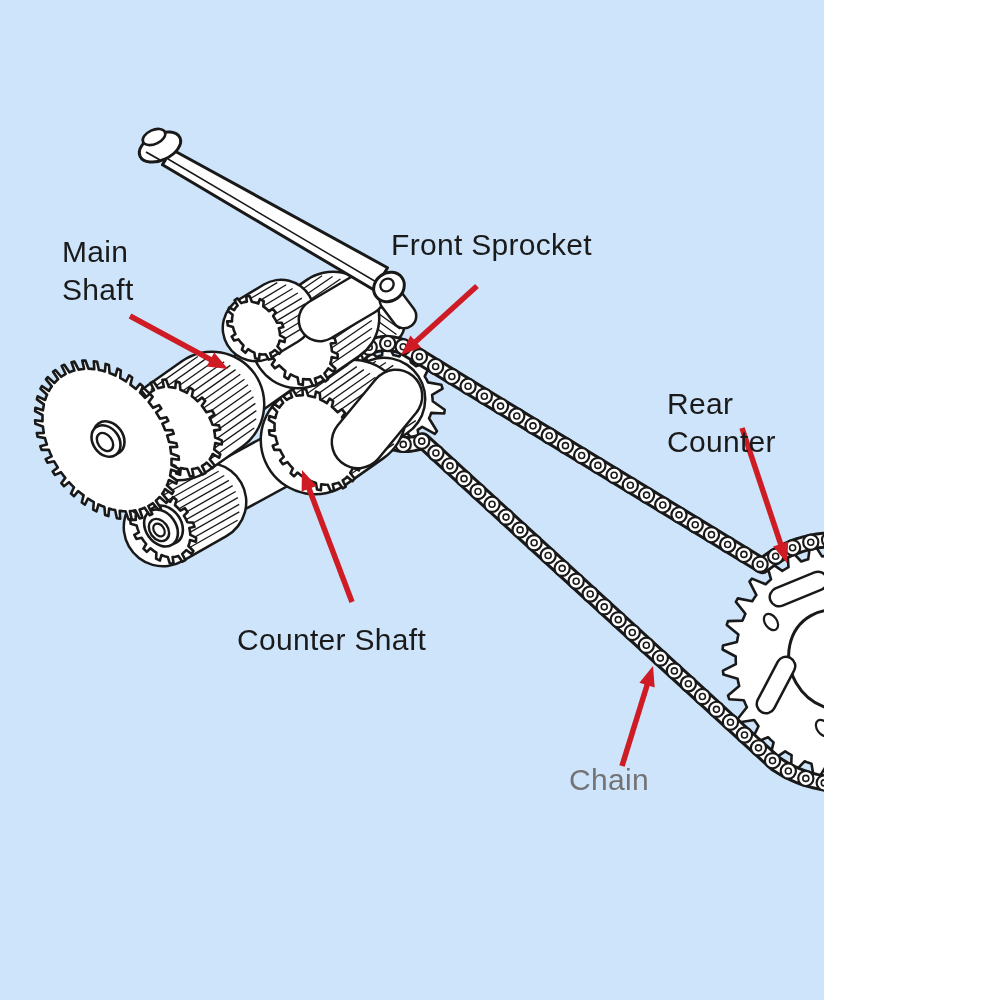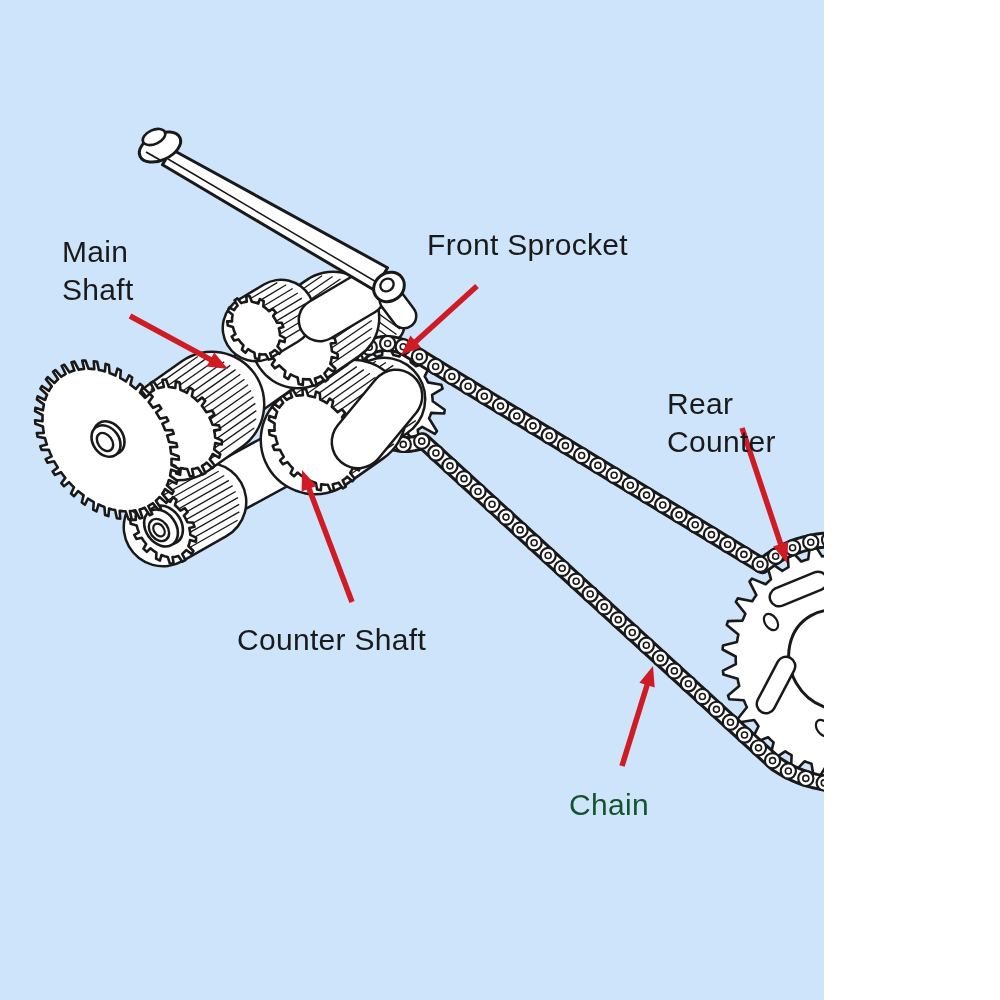--- a/index.html
+++ b/index.html
@@ -369,20 +369,20 @@
       </g>
       <g>
         <line x1="622" y1="766" x2="648.2624196621747" y2="681.2825172187912" stroke="#ce1b24" stroke-width="5.5"></line>
         <polygon points="653,666 654.7,687.5 639.4,682.7" fill="#ce1b24"></polygon>
       </g>
     </svg>
 
   <div class="label" style="left: 62px; top: 233px; color: rgb(26, 26, 26);">Main
 Shaft</div>
 
-  <div class="label" style="left: 391px; top: 226px; color: rgb(26, 26, 26); margin-left: 36px;">Front Sprocket</div>
+  <div class="label" style="left: 391px; top: 226px; color: rgb(26, 26, 26);">Front Sprocket</div>
 
   <div class="label" style="left: 667px; top: 385px; color: rgb(26, 26, 26);">Rear Counter</div>
 
   <div class="label" style="left: 237px; top: 621px; color: rgb(26, 26, 26); text-align: right;">Counter Shaft</div>
 
-  <div class="label" style="left: 569px; top: 786px; color: #14532d;">Chain</div>
+  <div class="label" style="left: 569px; top: 761px; color: #737373;">Chain</div>
 </div>
 
 </body></html>

